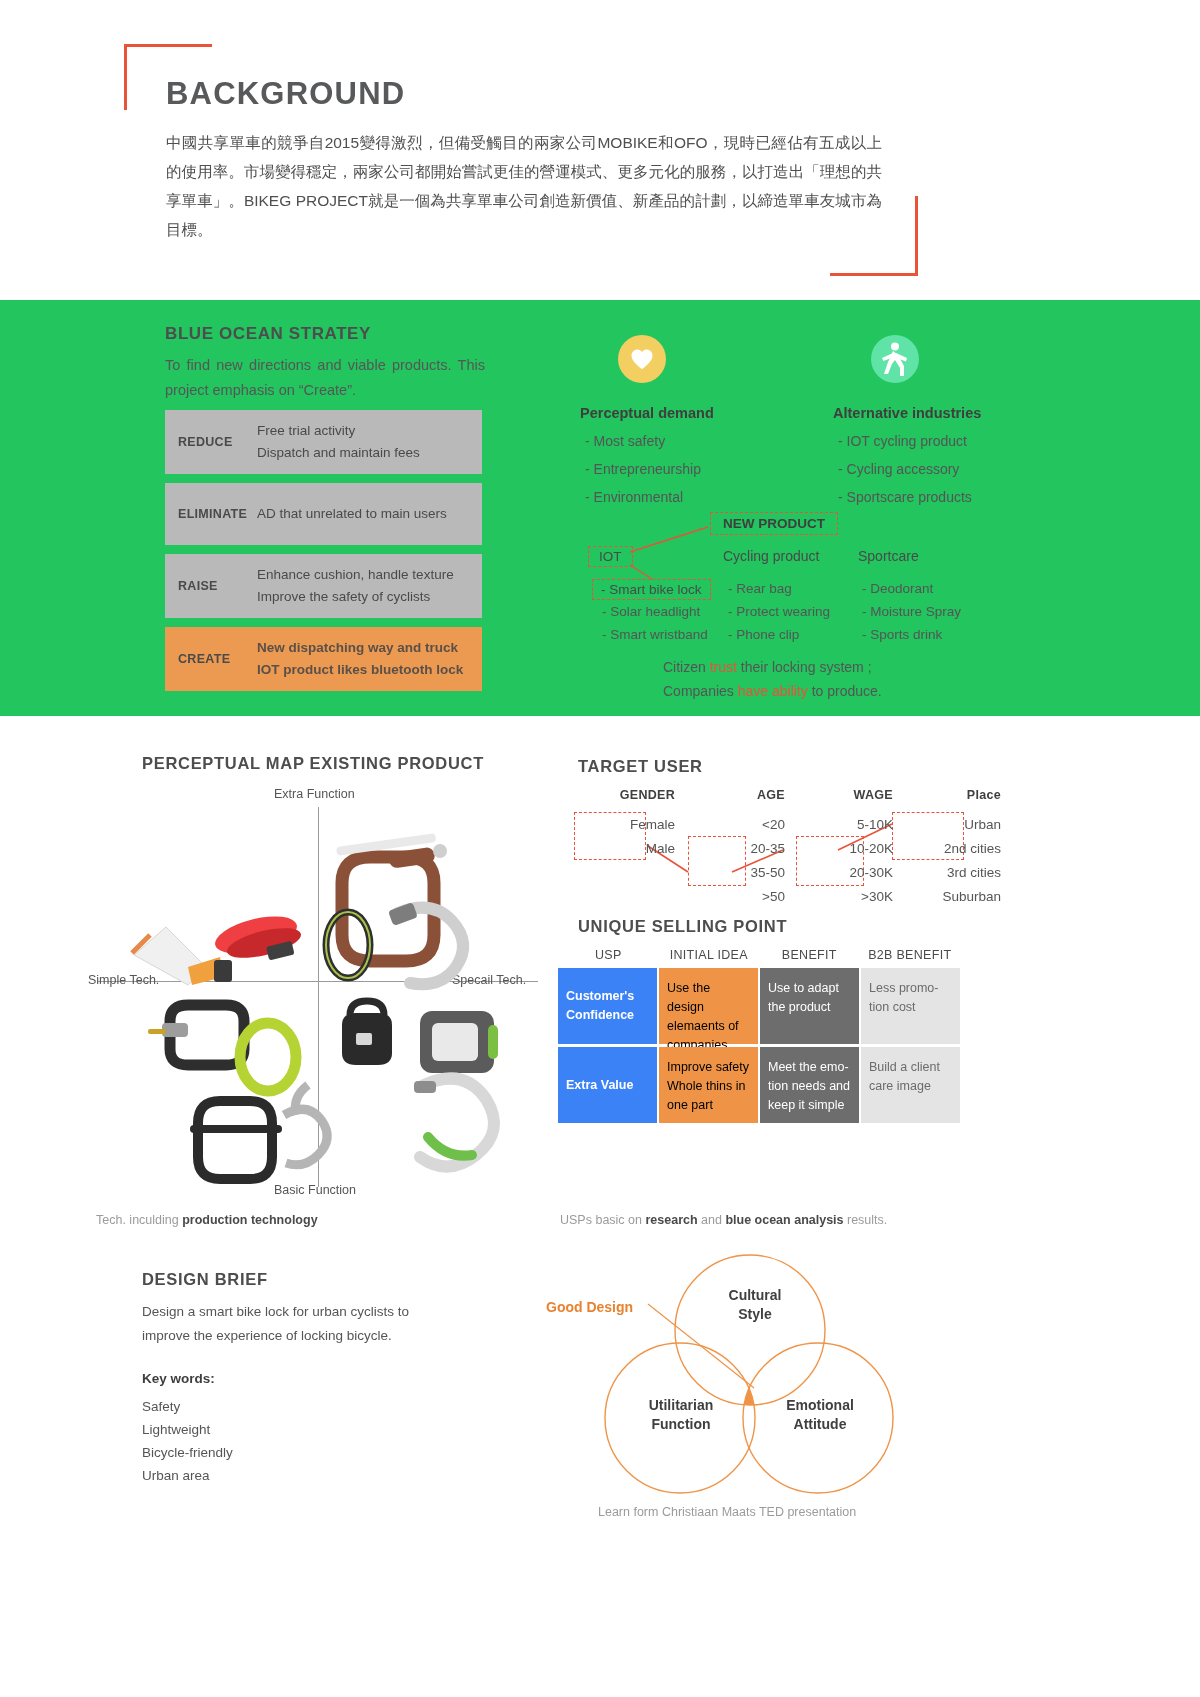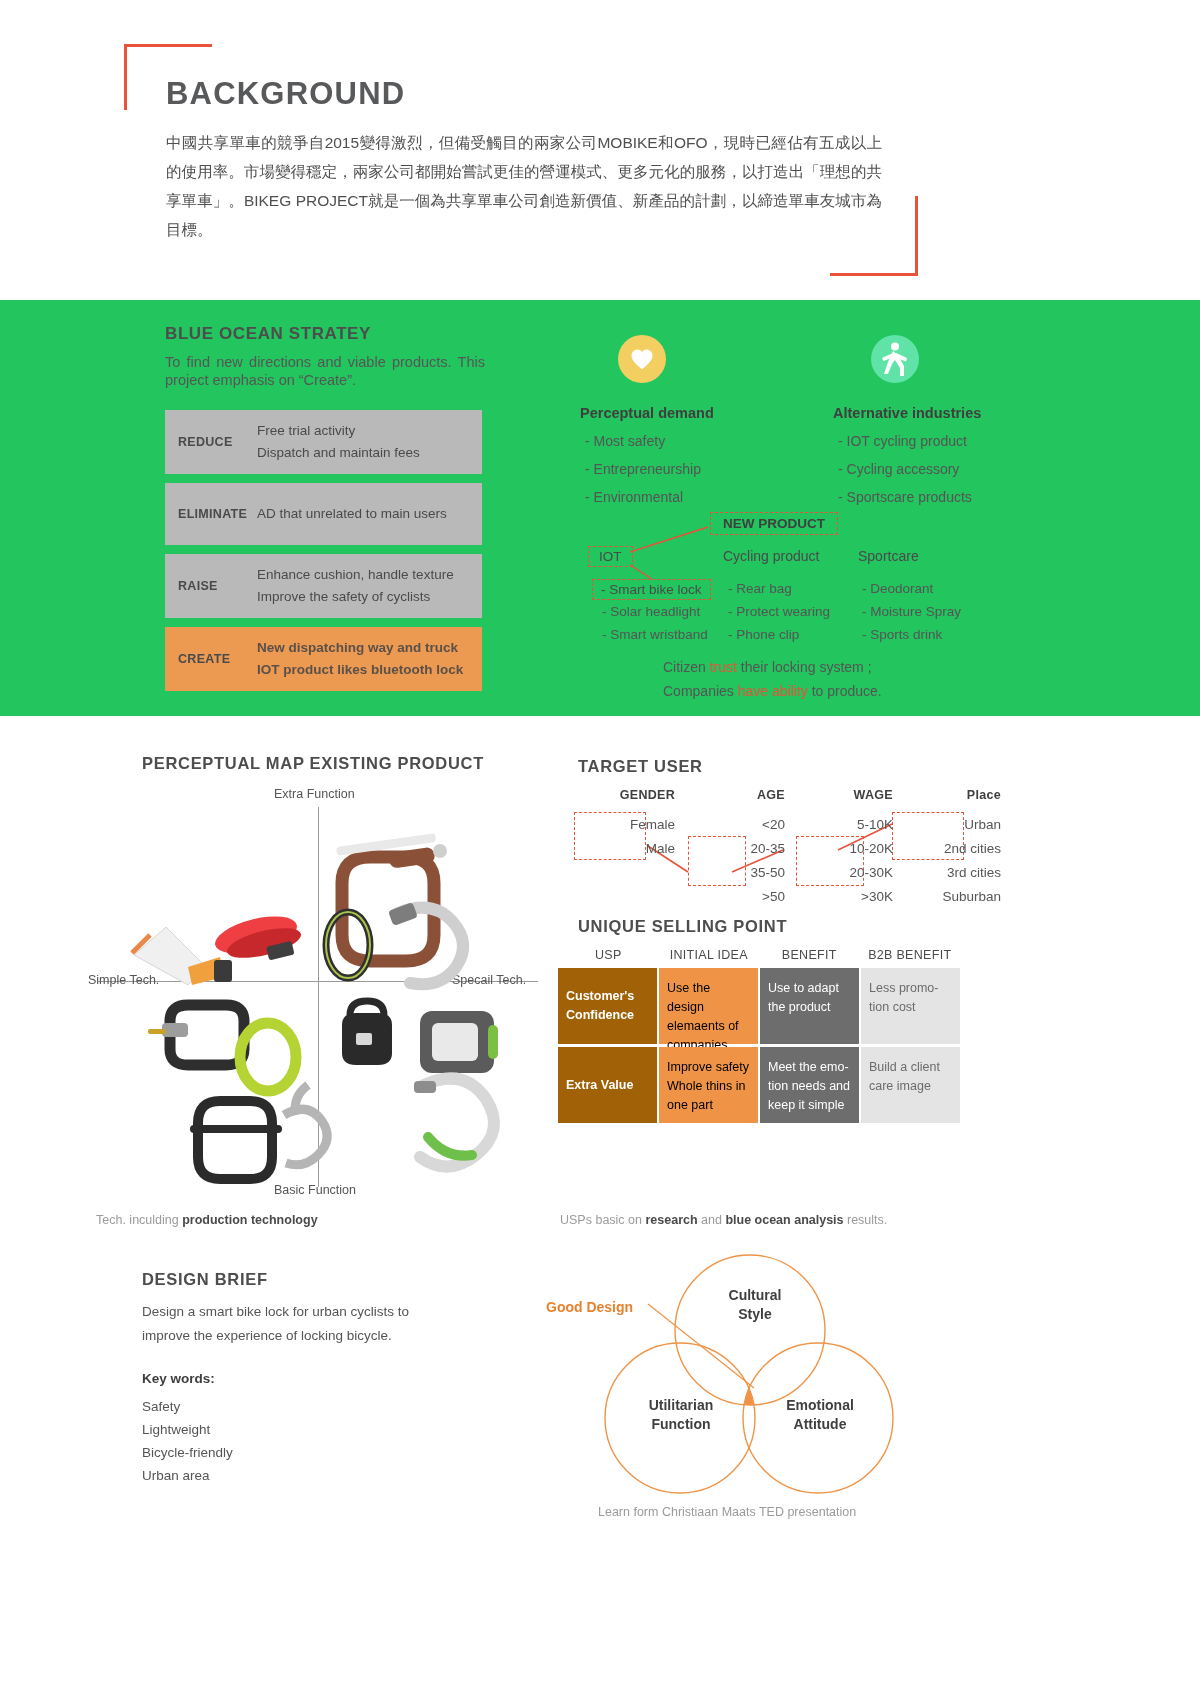--- a/index.html
+++ b/index.html
@@ -42,21 +42,21 @@
     position: absolute; left: 0; top: 300px;
     width: 1200px; height: 416px;
     background: #22c55e;
   }
   .ocean-title {
     position: absolute; left: 165px; top: 24px;
     font-size: 17px; font-weight: bold; letter-spacing: .6px; color: #4d4d4d;
   }
   .ocean-sub {
     position: absolute; left: 165px; top: 53px; width: 320px;
-    font-size: 14.5px; line-height: 18px; color: #565656; text-align: justify;
+    font-size: 14.5px; line-height: 25px; color: #565656; text-align: justify;
   }
   .bo-rows { position: absolute; left: 165px; top: 110px; width: 317px; }
   .bo-row {
     display: flex; align-items: center;
     background: #b9b9b9; margin-bottom: 9px; color: #4a4a4a;
   }
   .bo-row .bo-key {
     width: 92px; flex: 0 0 92px; padding-left: 13px;
     font-size: 12.5px; font-weight: bold; letter-spacing: .3px;
   }
@@ -150,21 +150,21 @@
   
   .usp-title {
     position: absolute; left: 578px; top: 917px;
     font-size: 16.5px; font-weight: bold; letter-spacing: .7px; color: #4d4d4d;
   }
   .usp-tbl { position: absolute; left: 558px; top: 948px; width: 402px; }
   .usp-headrow { display: flex; margin-bottom: 6px; }
   .usp-headrow div { flex: 1; text-align: center; font-size: 12.5px; color: #4a4a4a; letter-spacing: .3px; }
   .usp-row { display: flex; gap: 2px; margin-bottom: 3px; }
   .usp-cell { flex: 1; padding: 11px 8px; font-size: 12.5px; line-height: 19px; }
-  .usp-c0 { background: #a16207; color: #fff; font-weight: bold; display: flex; align-items: center; }
+  .usp-c0 { background: #3b82f6; color: #fff; font-weight: bold; display: flex; align-items: center; }
   .usp-c1 { background: #ef9447; color: #000000; }
   .usp-c2 { background: #6d6d6d; color: #fff; }
   .usp-c3 { background: #e4e4e4; color: #6b6b6b; }
   .usp-note {
     position: absolute; left: 560px; top: 1213px;
     font-size: 12.5px; color: #9b9b9b;
   }
   .usp-note b { color: #4a4a4a; font-weight: bold; }
 
   

